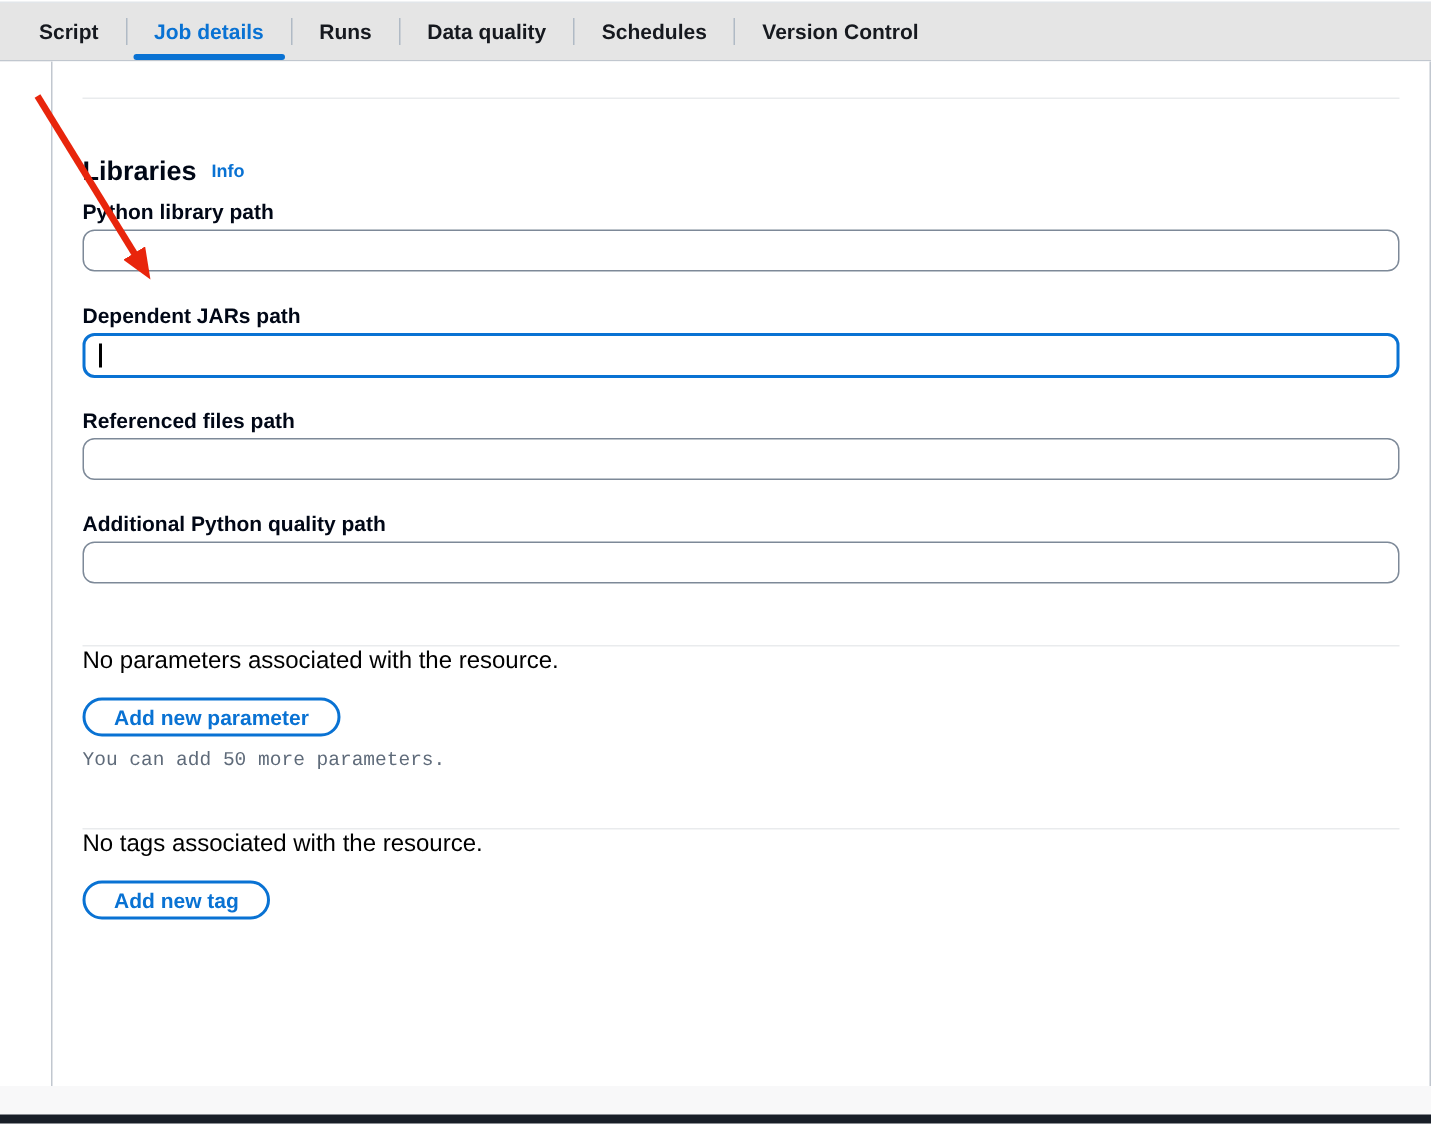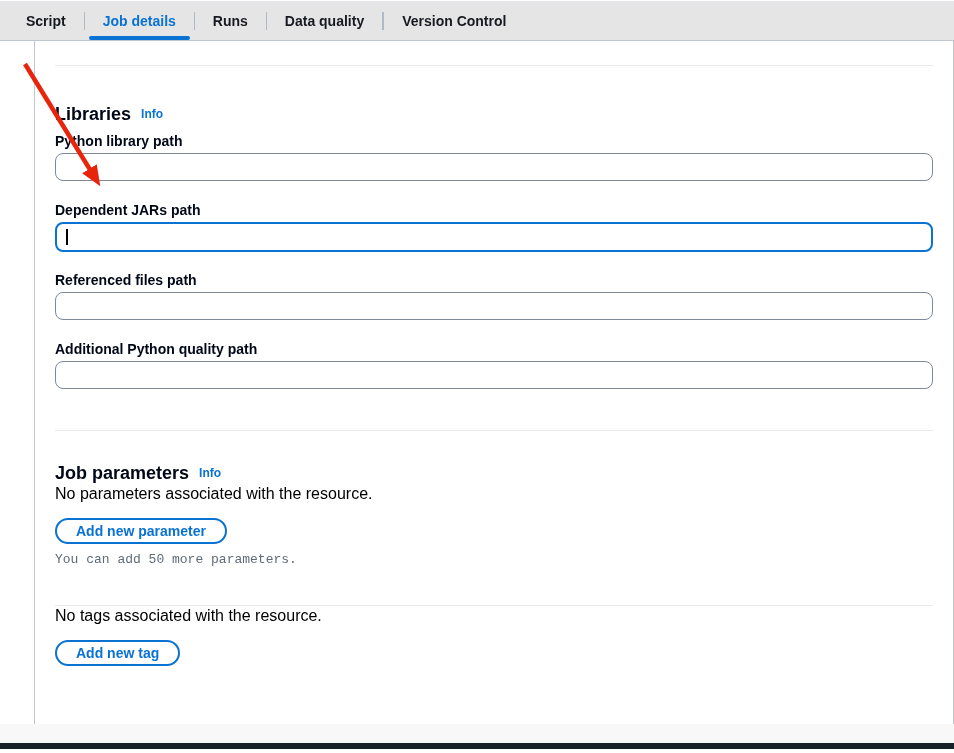--- a/index.html
+++ b/index.html
@@ -174,20 +174,21 @@
 
 <nav class="tabbar">
   <a class="tab">Script</a>
   <span class="tab-sep"></span>
   <a class="tab active">Job details</a>
   <span class="tab-sep"></span>
   <a class="tab">Runs</a>
   <span class="tab-sep"></span>
   <a class="tab">Data quality</a>
   <span class="tab-sep"></span>
+  <a class="tab">Schedules</a>
   <span class="tab-sep"></span>
   <a class="tab">Version Control</a>
 </nav>
 
 <div class="main">
   <div class="panel">
 
     <hr class="divider divider-top">
 
     <section>
@@ -211,21 +212,20 @@
 
       <label class="field-label lbl-4">Additional Python quality path</label>
       <div class="input-wrap">
         <input class="text-input" type="text" value="" style="">
       </div>
     </section>
 
     <hr class="divider divider-mid1">
 
     <section>
-      <h2 class="section-heading h-params"><span>Job parameters</span><a class="info-link">Info</a></h2>
       <p class="empty-text">No parameters associated with the resource.</p>
       <button class="pill-button">Add new parameter</button>
       <p class="hint-text">You can add 50 more parameters.</p>
     </section>
 
     <hr class="divider divider-mid2">
 
     <section>
       <p class="empty-text">No tags associated with the resource.</p>
       <button class="pill-button">Add new tag</button>

